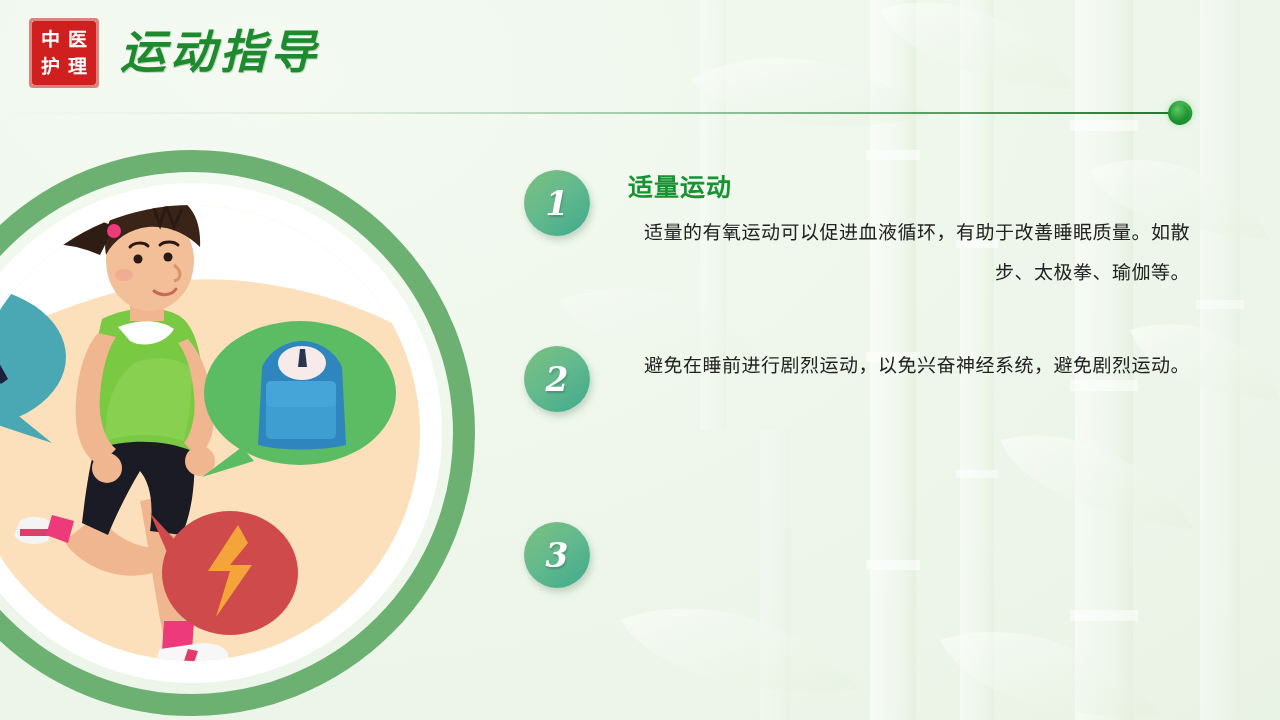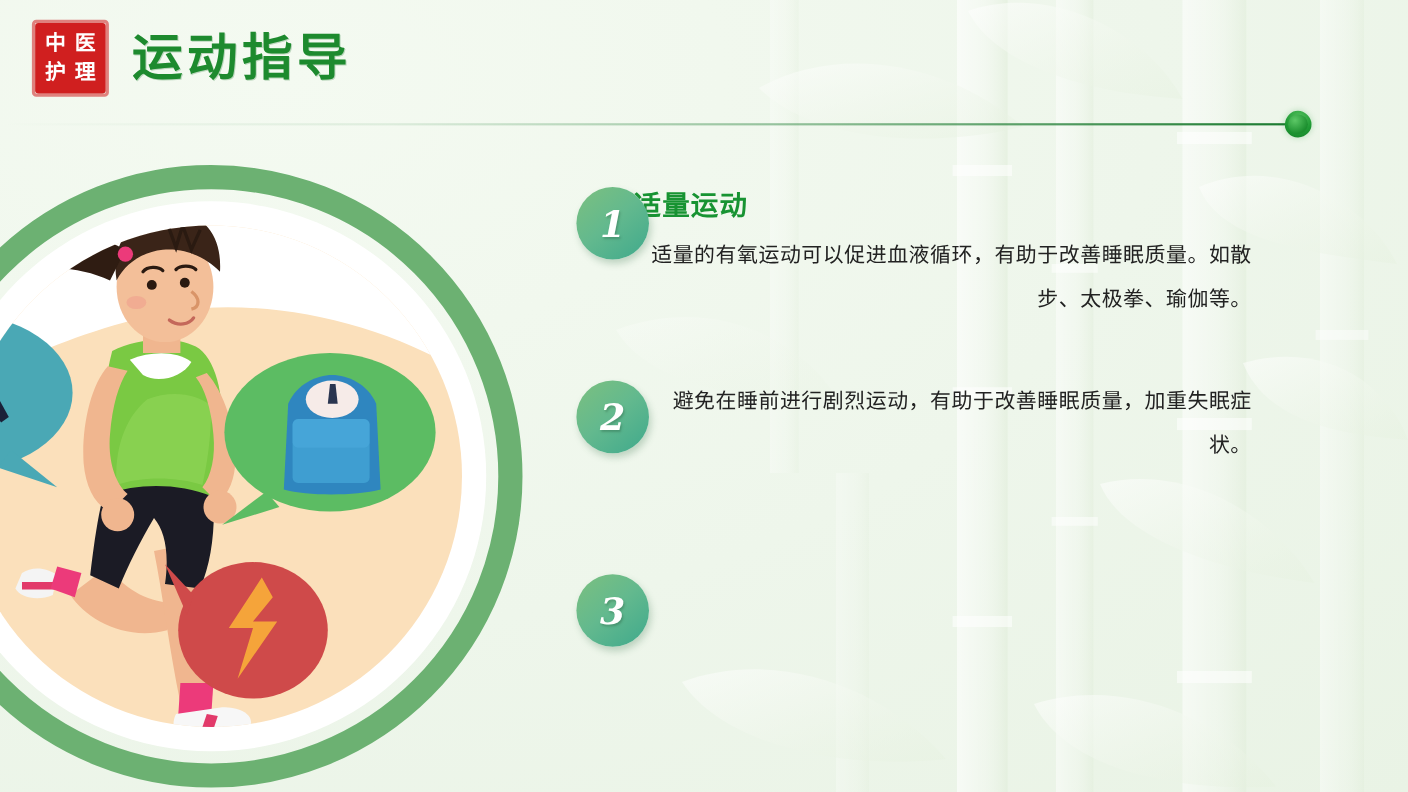--- a/index.html
+++ b/index.html
@@ -38,20 +38,21 @@
   }
   .seal-ch{
     color:#fff;font-size:19px;line-height:27px;text-align:center;
     font-family:"DejaVu Serif","Liberation Serif",serif;font-weight:700;
   }
   .title{
     position:absolute;left:120px;top:20px;
     font-size:46px;line-height:64px;font-weight:700;
     color:#1d8a2e;letter-spacing:4px;
     font-family:"DejaVu Serif","Liberation Serif",serif;
+    font-style:italic;
     text-shadow:1px 1px 0 rgba(20,110,35,.25);
   }
 
   
   .divider{
     position:absolute;left:0;top:112px;width:1175px;height:2px;
     background:linear-gradient(to right, rgba(26,122,47,0) 0%, rgba(26,122,47,.10) 30%, rgba(26,122,47,.45) 62%, #1a7a2f 100%);
   }
   .divider-dot{
     position:absolute;left:1168px;top:101px;width:24px;height:24px;
@@ -77,21 +78,21 @@
     position:absolute;left:0;top:2px;width:66px;height:66px;border-radius:50%;
     background:linear-gradient(140deg,#7cc07f 0%,#63b98e 48%,#3fa98c 100%);
     box-shadow:2px 4px 7px rgba(60,120,80,.28);
     display:flex;align-items:center;justify-content:center;
   }
   .num-circle span{
     color:#ffffff;font-size:33px;line-height:33px;font-weight:700;
     font-family:"DejaVu Serif","Liberation Serif",serif;font-style:italic;
     text-shadow:1px 2px 2px rgba(40,90,60,.35);
   }
-  .item-body{margin-left:52px;padding-top:2px;}
+  .item-body{margin-left:104px;padding-top:2px;}
   .item-title{
     font-size:25px;line-height:34px;font-weight:700;color:#179332;
     letter-spacing:1px;margin-bottom:9px;
   }
   .item-desc{
     font-size:19px;line-height:40px;color:#222222;letter-spacing:.5px;
     max-width:562px;
     text-align:right;
   }
 </style>
@@ -268,21 +269,21 @@
         <div class="item-title">适量运动</div>
         <div class="item-desc">适量的有氧运动可以促进血液循环，有助于改善睡眠质量。如散步、太极拳、瑜伽等。</div>
       </div>
     </div>
 
     <div class="item">
       <div class="num-circle">
         <span>2</span>
       </div>
       <div class="item-body">
-        <div class="item-desc">避免在睡前进行剧烈运动，有助于改善睡眠质量，加重失眠症状。</div>
+        <div class="item-desc">避免在睡前进行剧烈运动，以免兴奋神经系统，避免剧烈运动。</div>
       </div>
     </div>
 
     <div class="item">
       <div class="num-circle">
         <span>3</span>
       </div>
       <div class="item-body">
       </div>
     </div>

